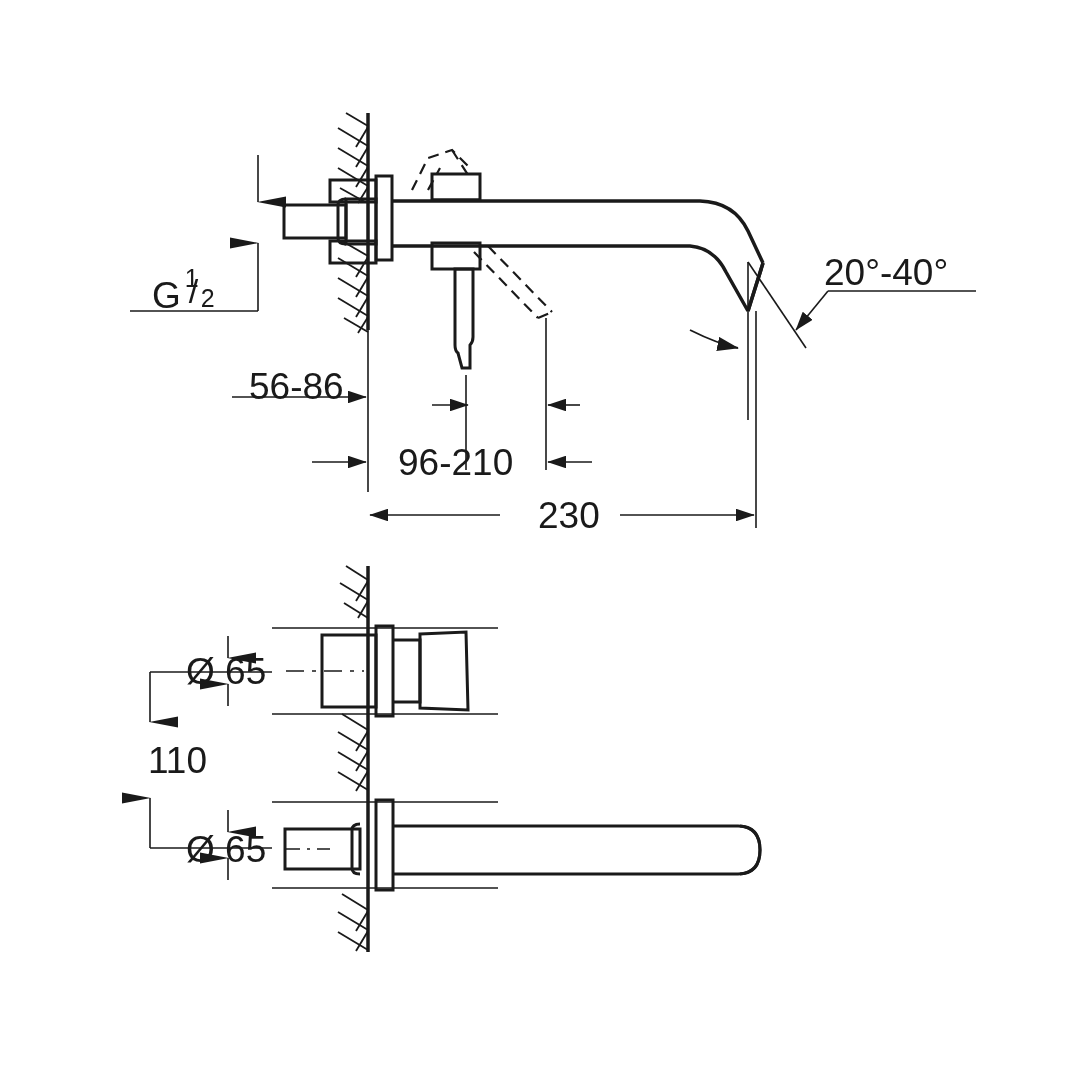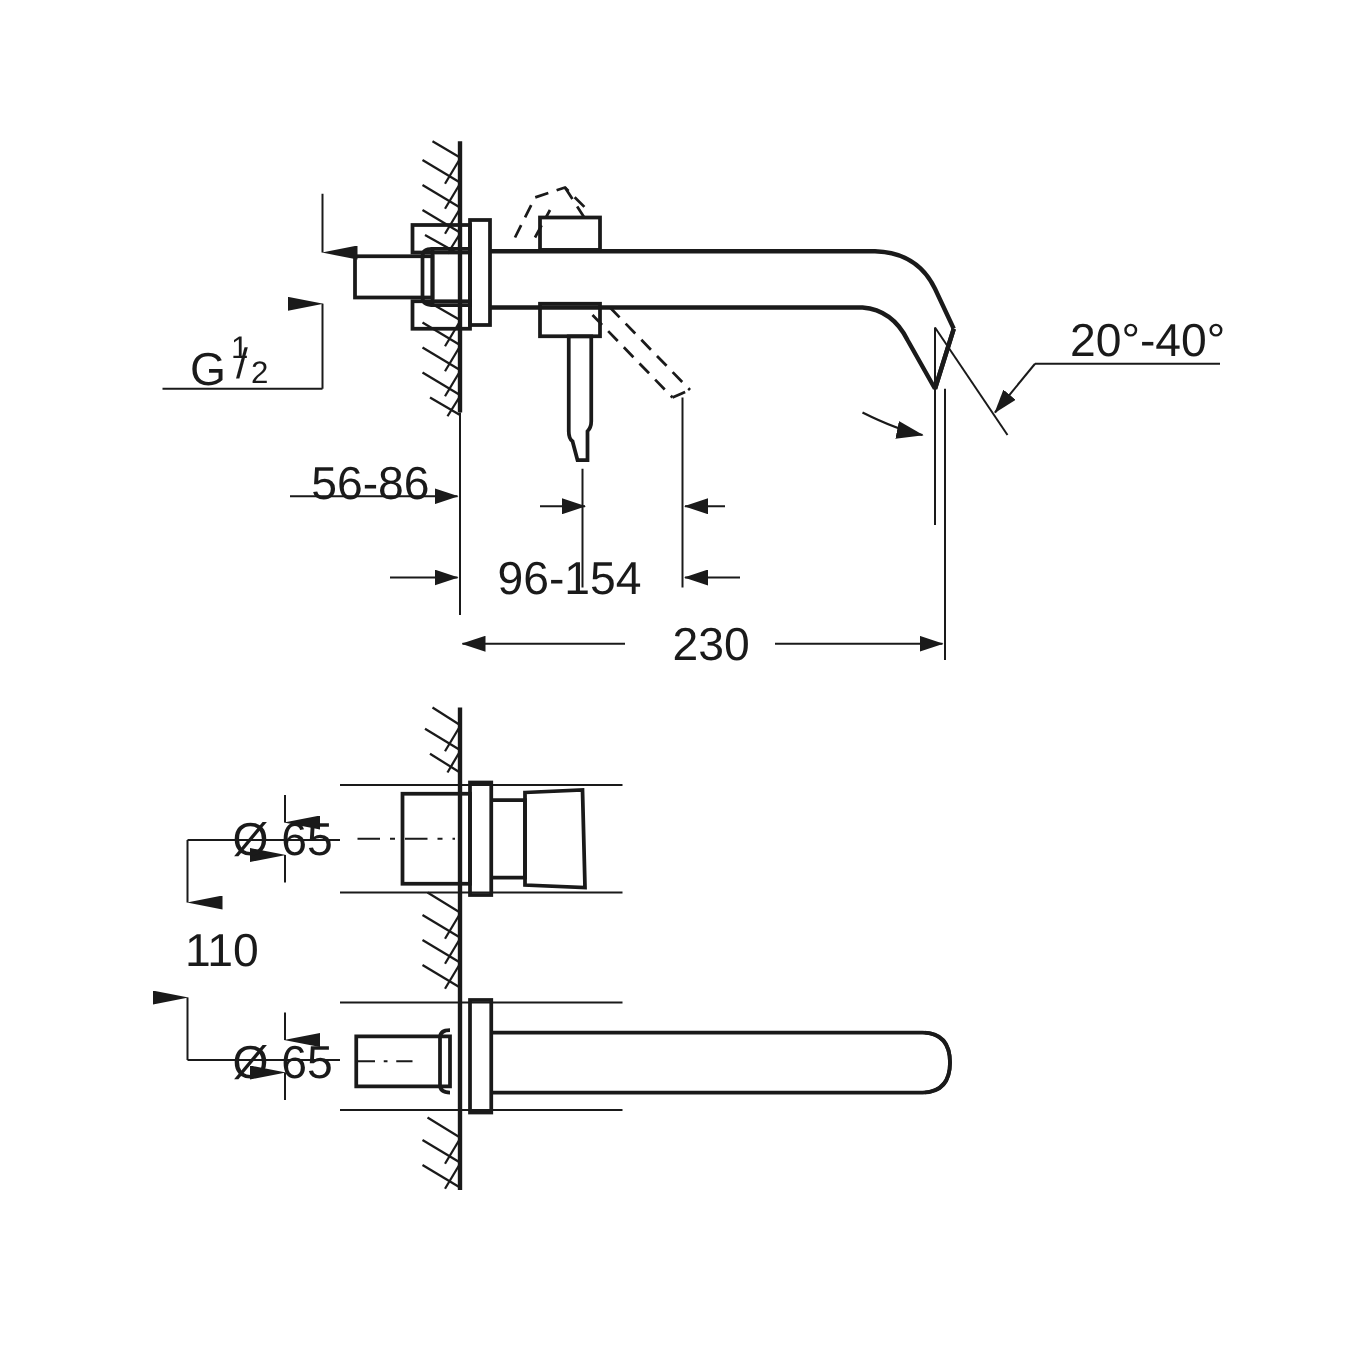--- a/index.html
+++ b/index.html
@@ -272,25 +272,25 @@
       </g>
     </g>
   </svg>
 
   <div class="lbl lbl-g" style="left:152px; top:277px;">
     <span>G</span><span class="frac"><span class="num">1</span><span class="sl">/</span><span class="den">2</span></span>
   </div>
 
   <div class="lbl lbl-dim" style="left:249px; top:368px;">56-86</div>
 
-  <div class="lbl lbl-dim" style="left:398px; top:444px;">96-154</div>
+  <div class="lbl lbl-dim" style="left:398px; top:444px;">96-210</div>
 
   <div class="lbl lbl-dim" style="left:538px; top:497px;text-align:right;">230</div>
 
-  <div class="lbl lbl-dim" style="left:856px; top:254px;">20°-40°</div>
+  <div class="lbl lbl-dim" style="left:824px; top:254px;">20°-40°</div>
 
   <div class="lbl lbl-dim" style="left:186px; top:653px;">Ø 65</div>
 
   <div class="lbl lbl-dim" style="left:186px; top:831px;">Ø 65</div>
 
   <div class="lbl lbl-dim" style="left:124px; top:742px;margin-left:24px;">110</div>
 
 </div>
 
 </body></html>

